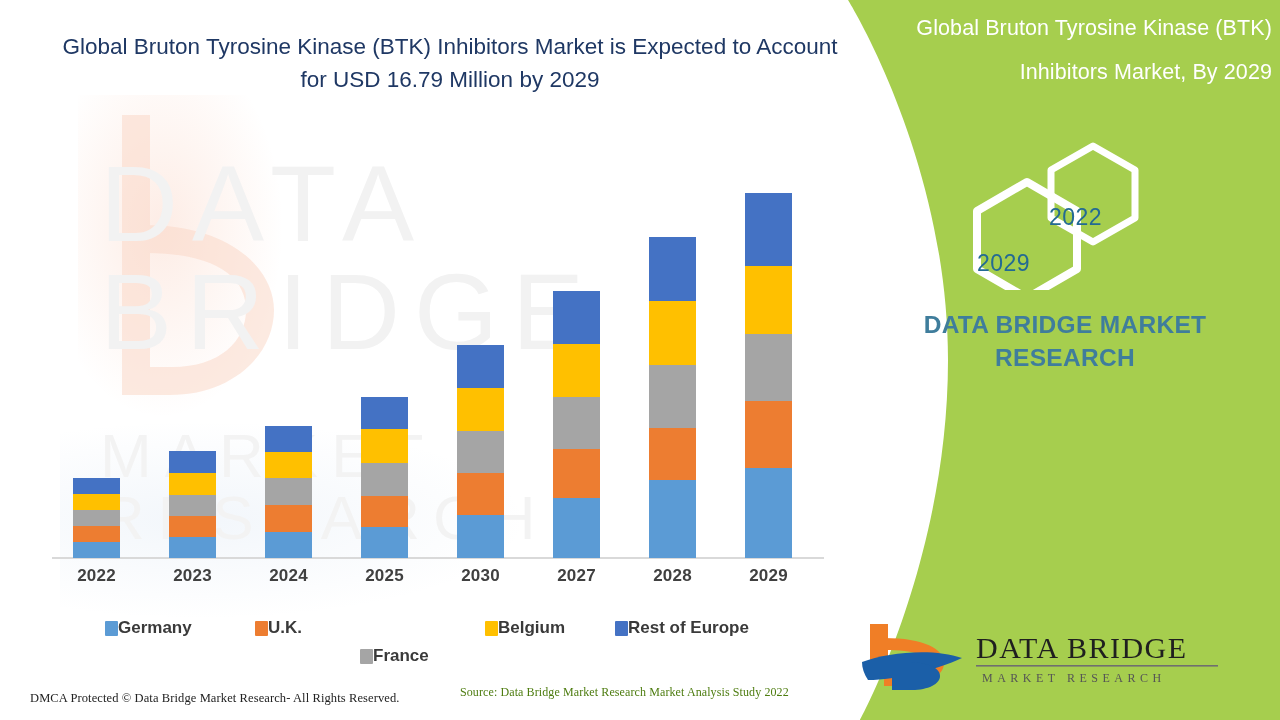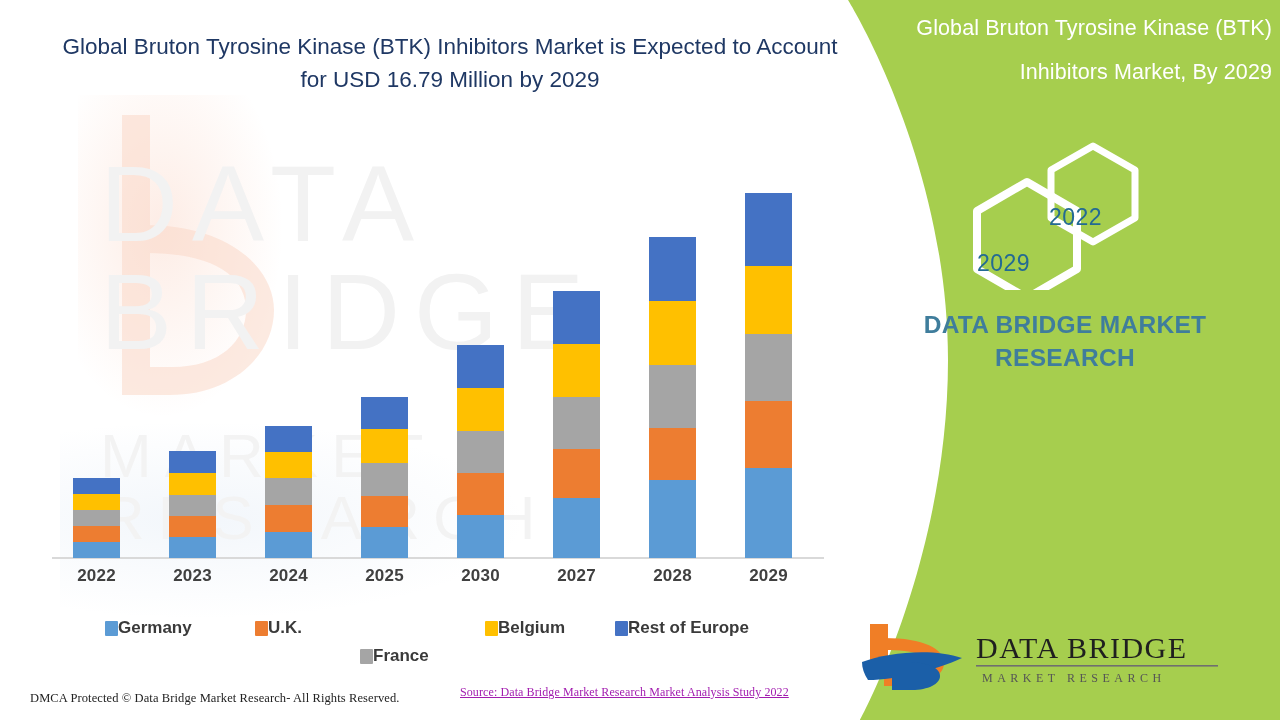--- a/index.html
+++ b/index.html
@@ -101,22 +101,22 @@
     position:absolute;display:flex;align-items:center;gap:0;height:26px;
   }
   .legend-swatch{width:13px;height:15px;display:inline-block;border-radius:1px;}
   .legend-label{color:#3a3a3a;font-size:17px;font-weight:700;white-space:nowrap;}
 
   .footer-left{
     position:absolute;left:30px;top:683px;color:#222;font-size:12.5px;
     font-family:"Liberation Serif", serif;letter-spacing:.1px;margin-top:8px;
   }
   .footer-right{
-    position:absolute;left:460px;top:685px;color:#a21caf;font-size:12px;
-    font-family:"Liberation Serif", serif;letter-spacing:.1px;text-decoration:underline;
+    position:absolute;left:460px;top:685px;color:#4d7c0f;font-size:12px;
+    font-family:"Liberation Serif", serif;letter-spacing:.1px;
   }
 </style>
 </head>
 <body>
 
 <div id="page">
 
   <div class="bg-wash-orange"></div>
   <div class="bg-wash-blue"></div>
 

